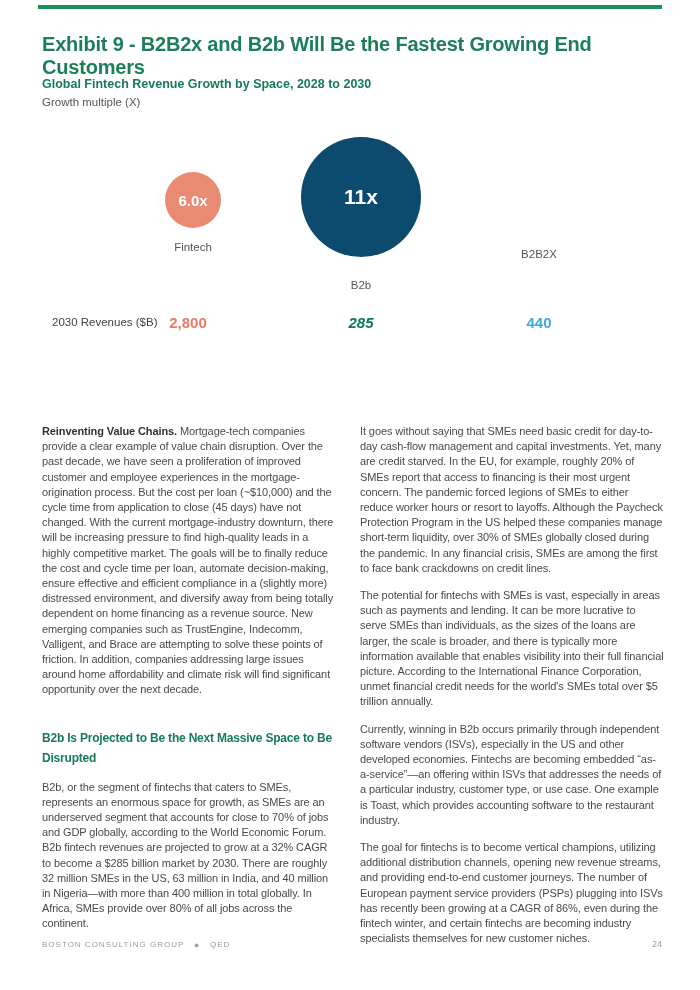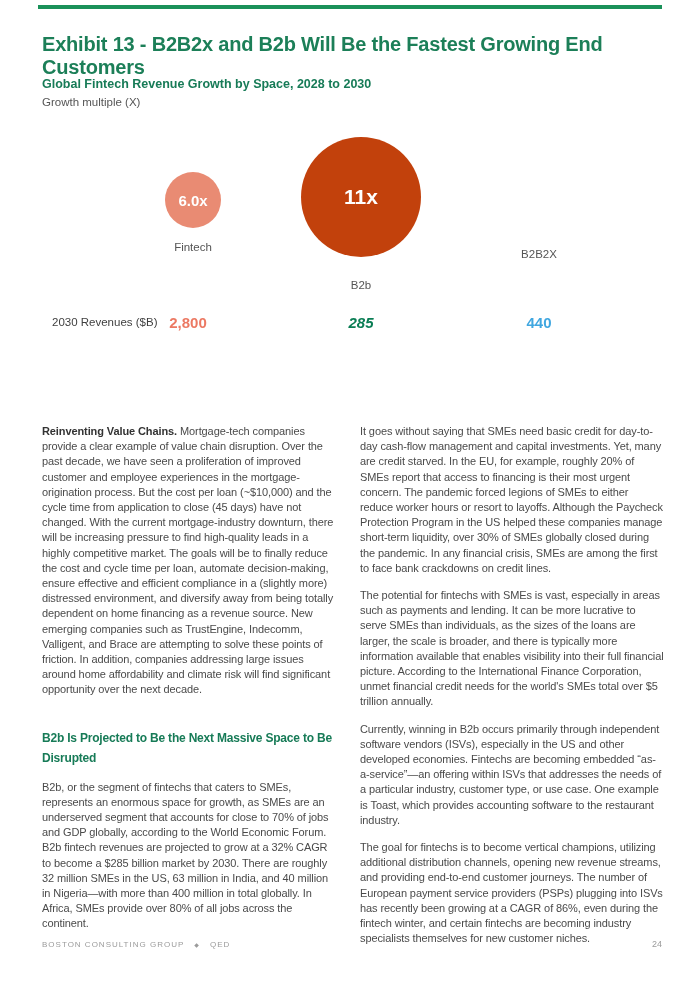--- a/index.html
+++ b/index.html
@@ -75,29 +75,29 @@
   .footer-sep { font-size:6px; }
   .page-number { font-size:9px; color:#9b9b9b; }
 </style>
 </head>
 <body>
 
 <div class="page">
 
   <div class="top-bar" style="background: rgb(26, 145, 89);"></div>
 
-  <h1 class="exhibit-title">Exhibit 13 - B2B2x and B2b Will Be the Fastest Growing End Customers</h1>
+  <h1 class="exhibit-title">Exhibit 9 - B2B2x and B2b Will Be the Fastest Growing End Customers</h1>
 
   <div class="chart-title">Global Fintech Revenue Growth by Space, 2028 to 2030</div>
   <div class="chart-unit">Growth multiple (X)</div>
 
   <div class="bubble bubble-0" style="width: 56px; height: 56px; background: rgb(233, 139, 115);">
     <span>6.0x</span>
   </div>
-  <div class="bubble bubble-1" style="width: 120px; height: 120px; background: #c2410c;">
+  <div class="bubble bubble-1" style="width: 120px; height: 120px; background: #0c4a6e;">
     <span>11x</span>
   </div>
 
   <div class="bubble-label bubble-label-0">Fintech</div>
   <div class="bubble-label bubble-label-1">B2b</div>
   <div class="bubble-label bubble-label-2">B2B2X</div>
 
   <div class="rev-label">2030 Revenues ($B)</div>
   <div class="rev-value rev-value-0" style="color: rgb(236, 121, 99);">2,800</div>
   <div class="rev-value rev-value-1" style="color: rgb(10, 125, 84);">285</div>

